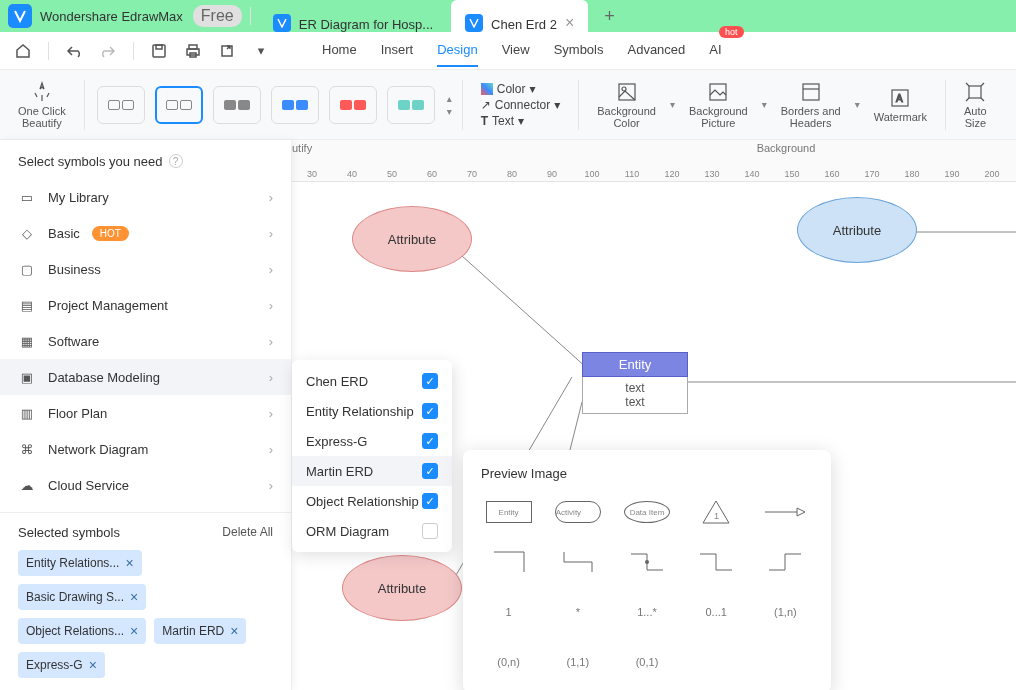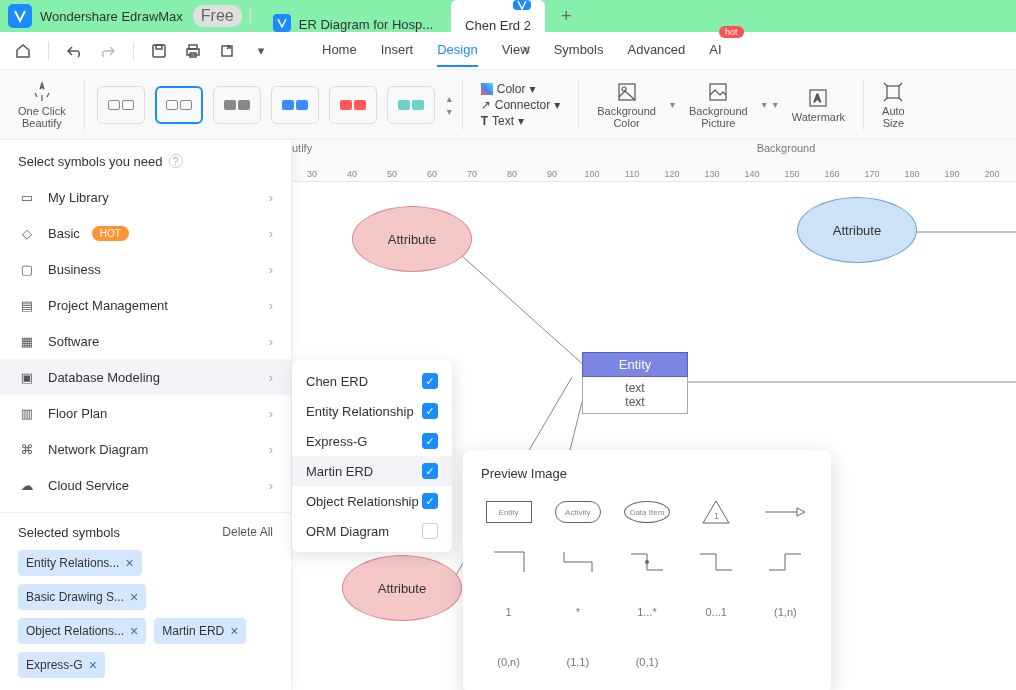--- a/index.html
+++ b/index.html
@@ -4,21 +4,21 @@
 <style>
 * { margin: 0; padding: 0; box-sizing: border-box; font-family: -apple-system, BlinkMacSystemFont, "Segoe UI", sans-serif; }
 body { width: 1016px; height: 690px; background: #fff; overflow: hidden; font-size: 13px; color: #333; }
 
 
 .titlebar { height: 32px; background: #86efac; display: flex; align-items: center; padding: 0 8px; gap: 4px; }
 .app-logo { width: 24px; height: 24px; background: #1a8cff; border-radius: 5px; display: flex; align-items: center; justify-content: center; color: #fff; font-weight: bold; }
 .app-name { font-weight: 500; margin-left: 4px; }
 .free-badge { background: #e0e0e0; color: #666; font-size: 16px; padding: 2px 8px; border-radius: 10px; margin-left: 6px; }
 .tab { display: flex; align-items: flex-end; height: 32px; padding: 0 14px; gap: 8px; cursor: pointer; }
-.tab.active { background: #fff; border-radius: 6px 6px 0 0; flex-direction: column; }
+.tab.active { background: #fff; border-radius: 6px 6px 0 0; }
 .tab-icon { width: 18px; height: 18px; background: #1a8cff; border-radius: 4px; display: flex; align-items: center; justify-content: center; color: #fff; font-size: 11px; }
 .tab-close { color: #999; font-size: 16px; }
 .tab-add { padding: 0 12px; color: #666; font-size: 18px; }
 
 
 .quickbar { height: 38px; background: #fff; border-bottom: 1px solid #eee; display: flex; align-items: center; padding: 0 10px; gap: 8px; }
 .qbtn { width: 26px; height: 26px; display: flex; align-items: center; justify-content: center; color: #555; cursor: pointer; border-radius: 4px; }
 .qsep { width: 1px; height: 18px; background: #e0e0e0; margin: 0 4px; }
 .menu { display: flex; gap: 24px; margin-left: 40px; }
 .menu-item { cursor: pointer; color: #444; padding: 8px 0; }
@@ -245,20 +245,28 @@
   <span style="color:#888;font-size:10px;">▾</span>
   <div class="ribbon-group">
     <svg width="22" height="22" viewBox="0 0 22 22" fill="none" stroke="#555" stroke-width="1.2">
         <rect x="3" y="3" width="16" height="16"></rect>
         <path d="M3 14 L8 9 L13 14 L16 11 L19 14"></path>
       </svg>
     <span style="white-space:pre-line;text-align:center;">Background
 Picture</span>
   </div>
   <span style="color:#888;font-size:10px;">▾</span>
+  <div class="ribbon-group">
+    <svg width="22" height="22" viewBox="0 0 22 22" fill="none" stroke="#555" stroke-width="1.2">
+        <rect x="3" y="3" width="16" height="16"></rect>
+        <line x1="3" y1="8" x2="19" y2="8"></line>
+      </svg>
+    <span style="white-space:pre-line;text-align:center;">Borders and
+Headers</span>
+  </div>
   <span style="color:#888;font-size:10px;">▾</span>
   <div class="ribbon-group">
     <svg width="22" height="22" viewBox="0 0 22 22" fill="none" stroke="#555" stroke-width="1.2">
         <rect x="3" y="3" width="16" height="16"></rect>
         <text x="7" y="15" font-size="10" fill="#888">A</text>
       </svg>
     <span>Watermark</span>
   </div>
   <div class="ribbon-sep"></div>
   <div class="ribbon-group">
@@ -394,21 +402,21 @@
 
   <div class="preview">
     <div class="preview-title">Preview Image</div>
     <div class="shape-grid">
       <div class="shape-cell">
           <div class="srect" style="display:flex;align-items:center;justify-content:center;">
             <span>Entity</span>
           </div>
         </div>
       <div class="shape-cell">
-          <div class="srrect" style="display:flex;align-items:center;justify-content:center;">
+          <div class="srrect" style="display:flex;align-items:center;justify-content:flex-start;">
             <span>Activity</span>
           </div>
         </div>
       <div class="shape-cell">
           <div class="soval" style="display:flex;align-items:center;justify-content:center;">
             <span>Data Item</span>
           </div>
         </div>
       <div class="shape-cell">
           <svg width="30" height="26" viewBox="0 0 30 26">

